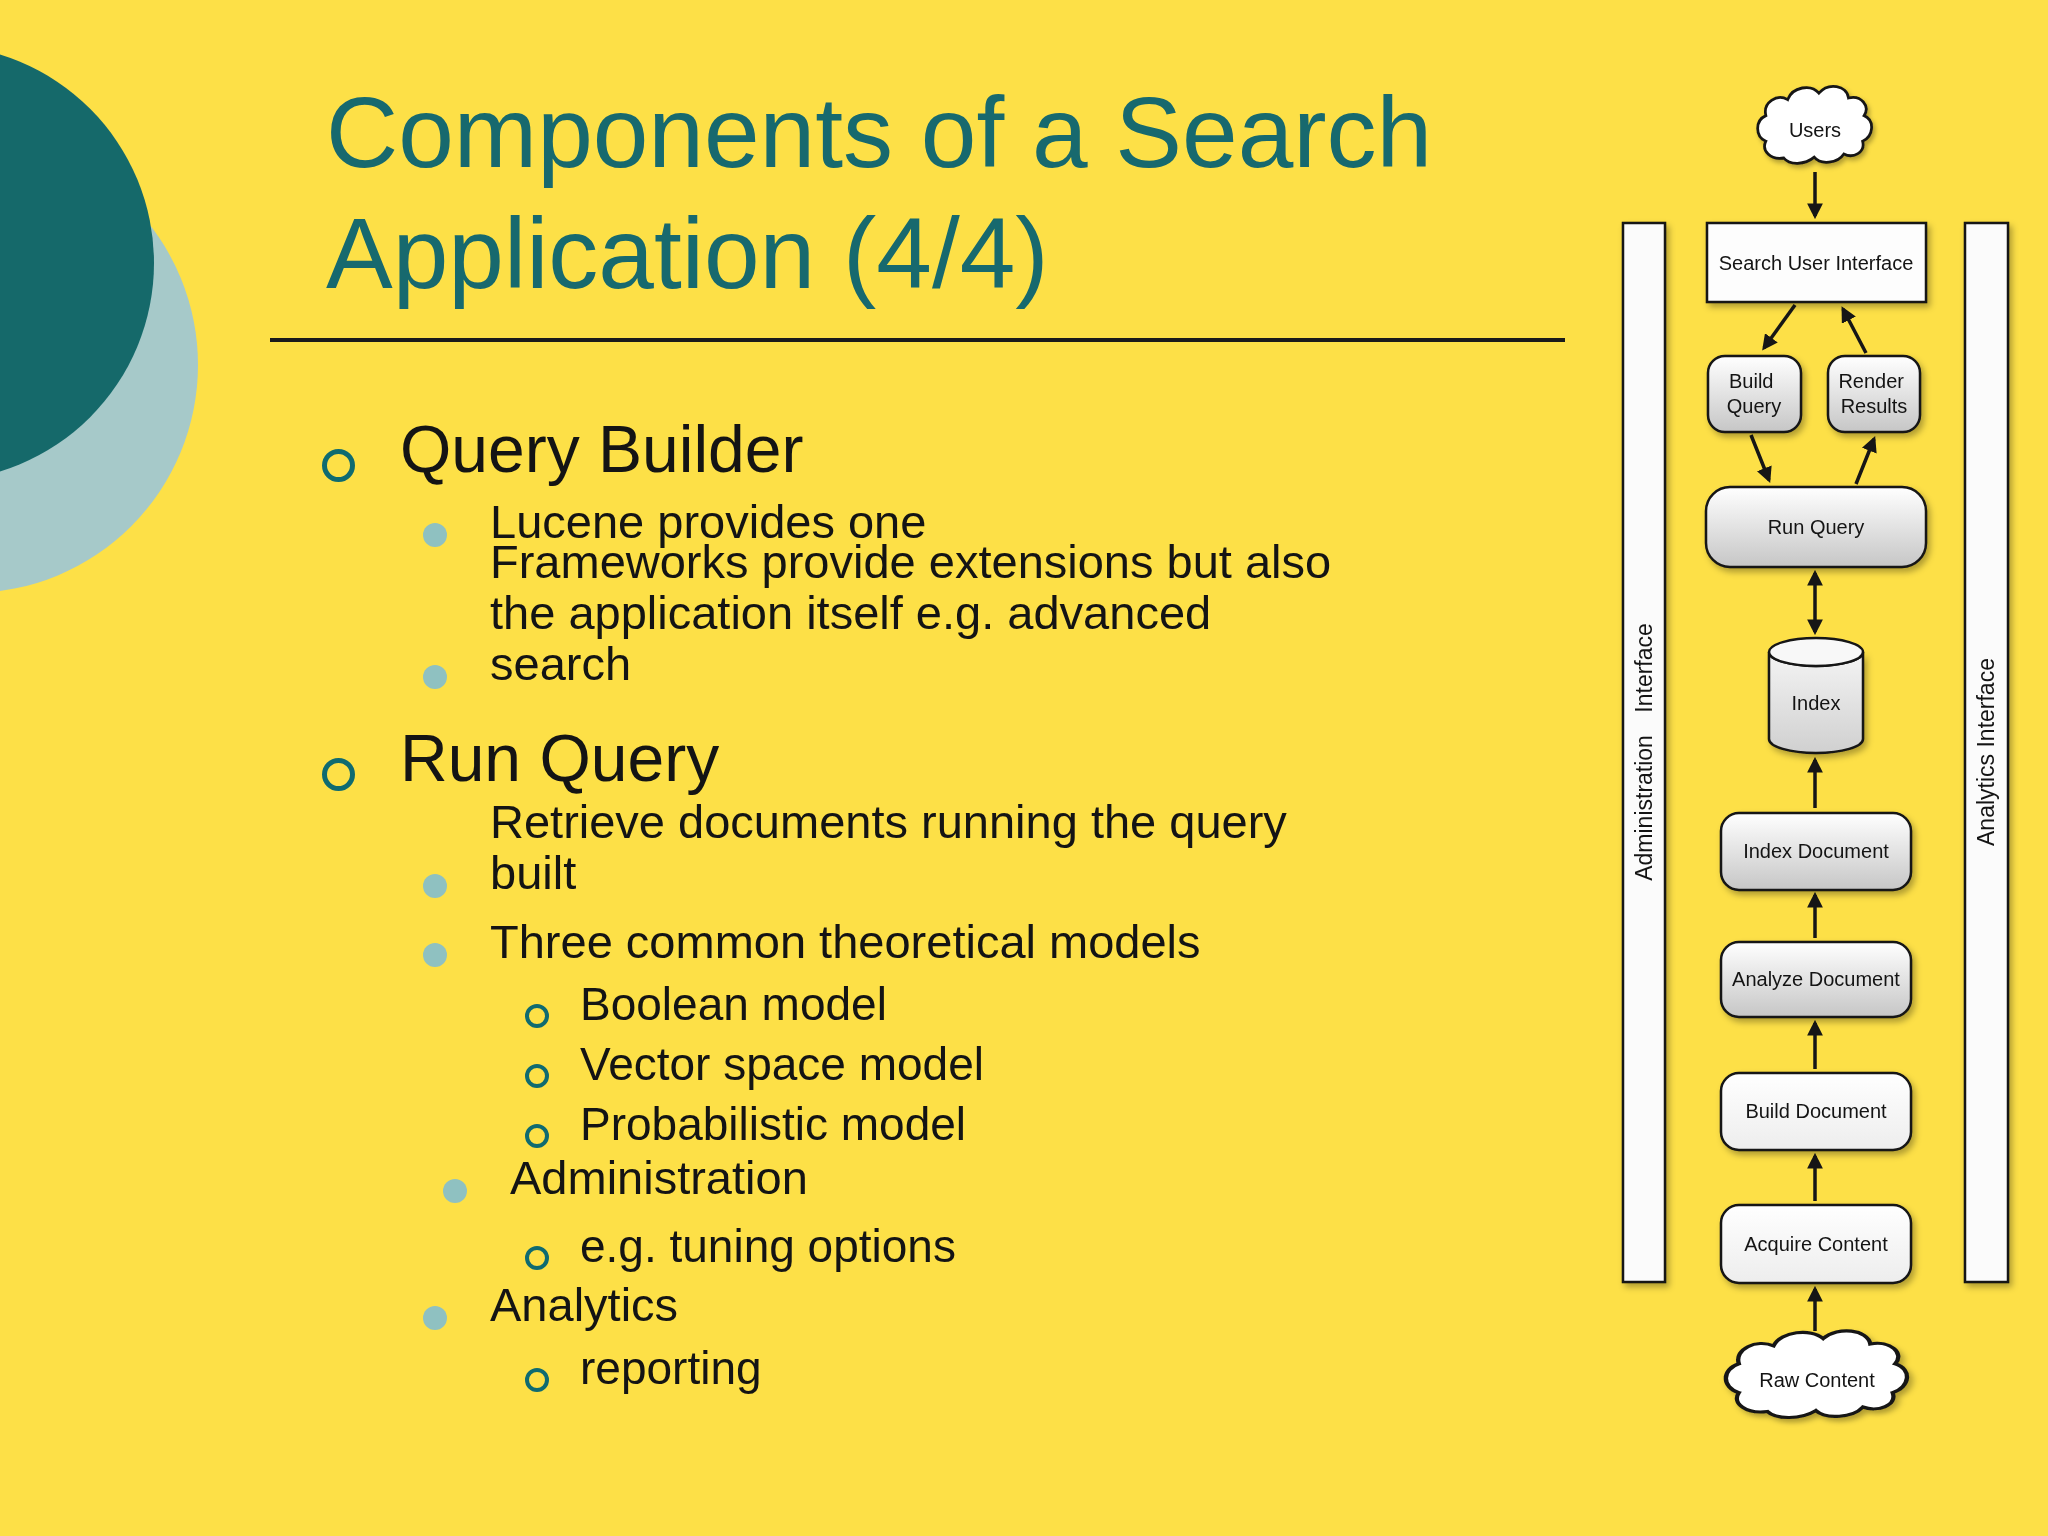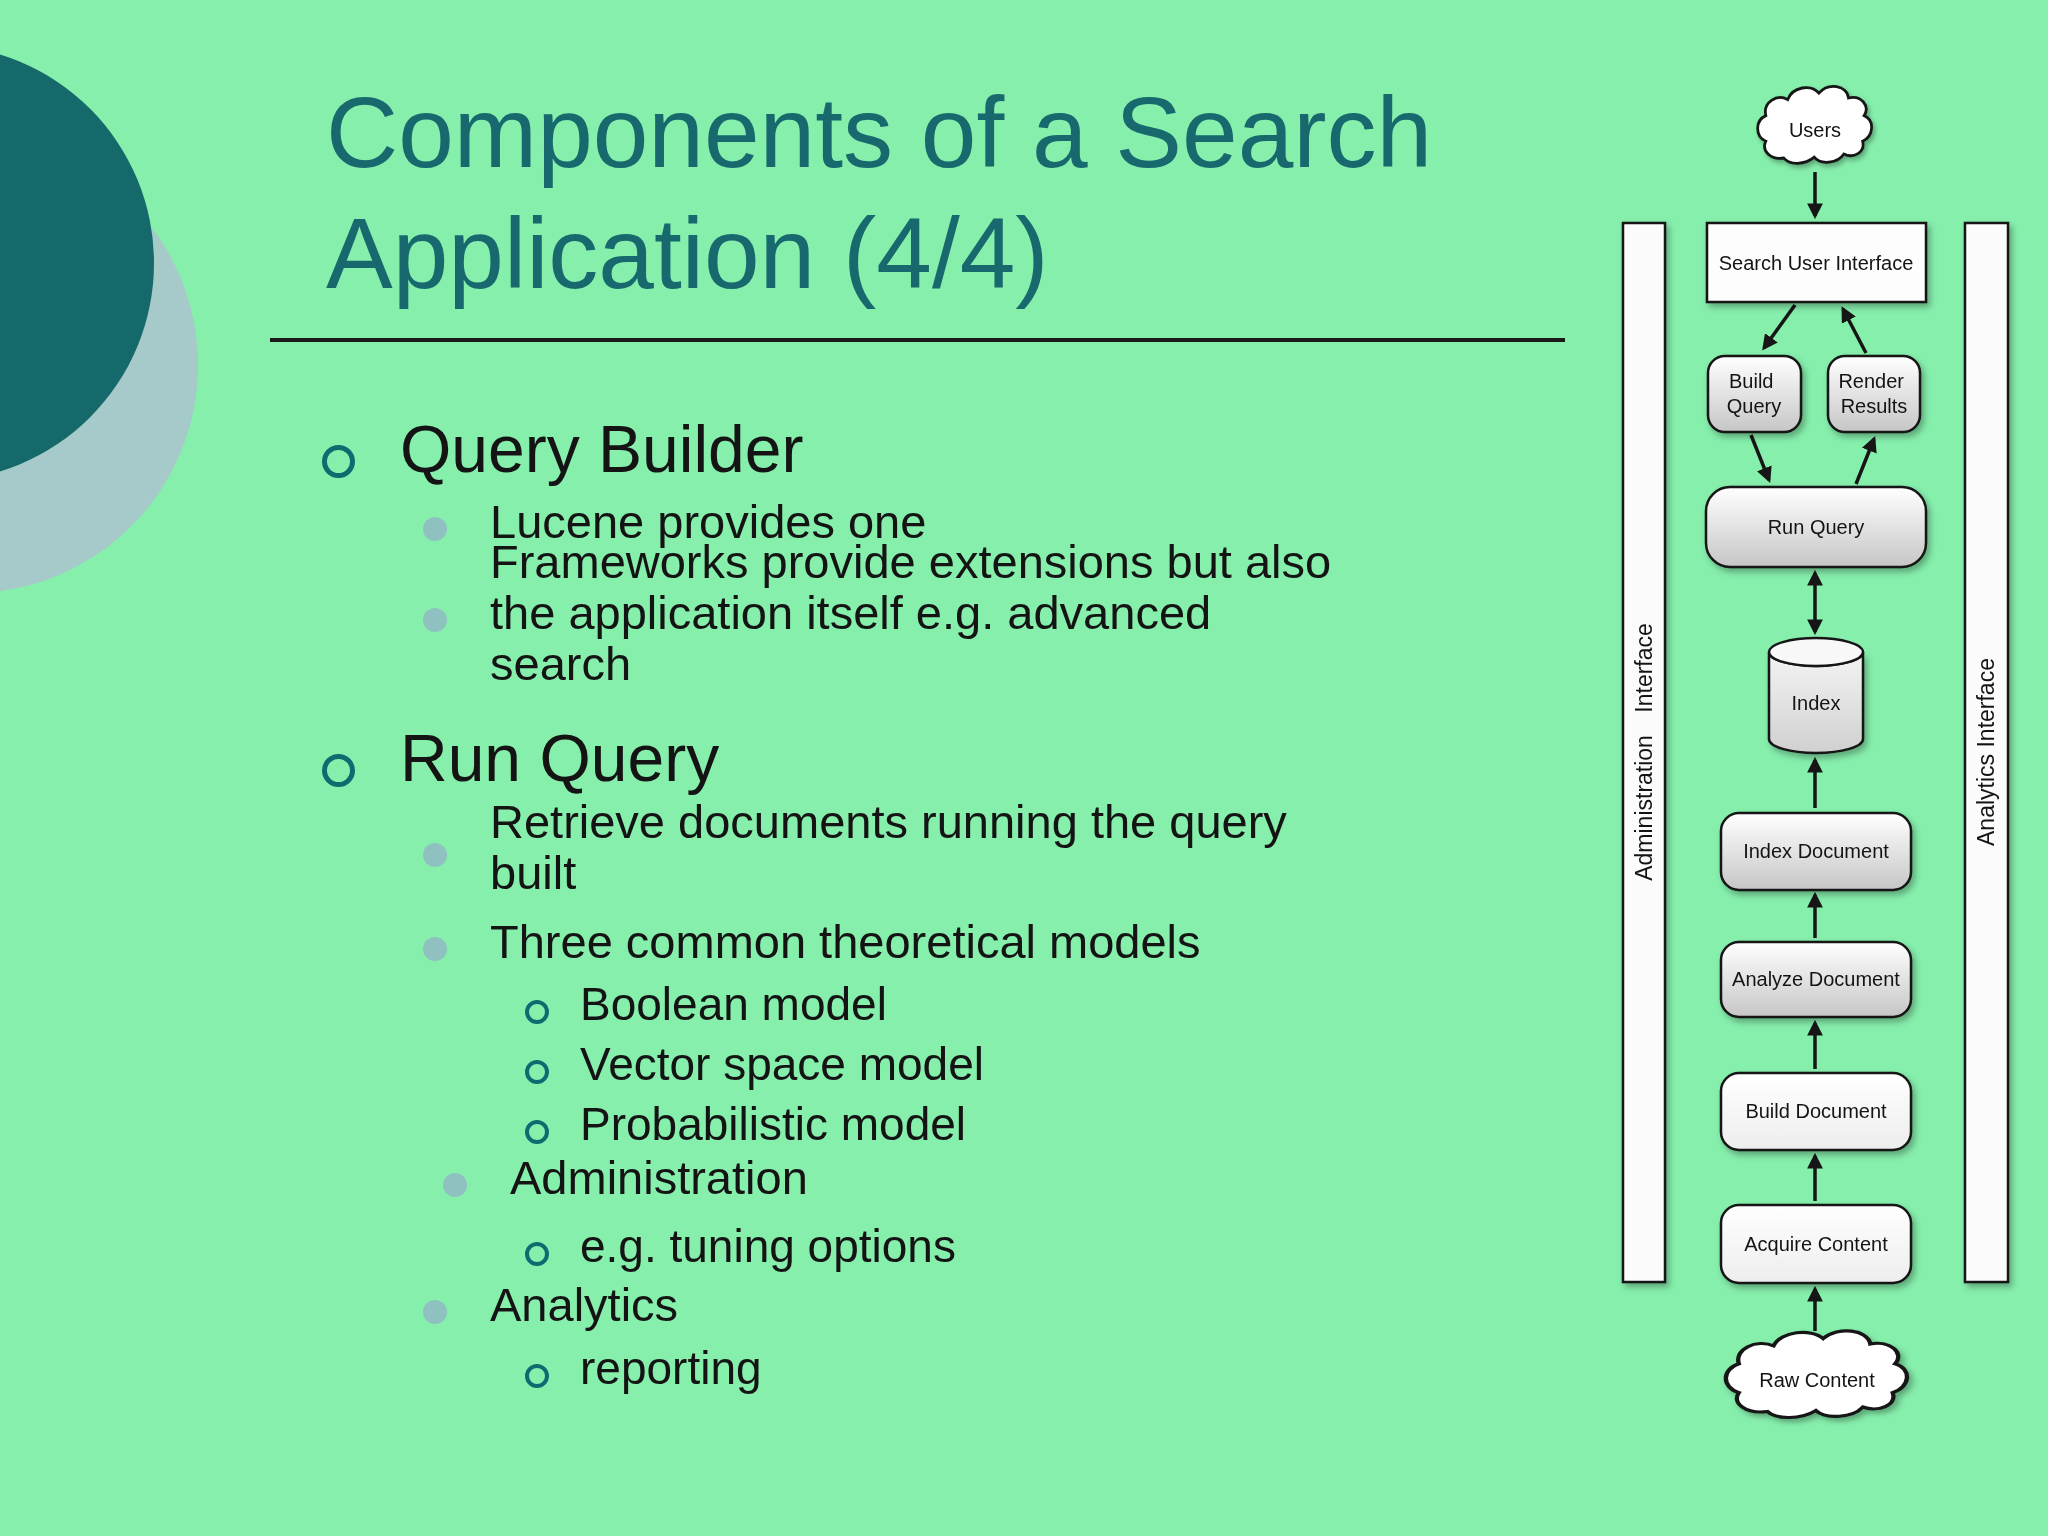--- a/index.html
+++ b/index.html
@@ -1,27 +1,27 @@
 <!DOCTYPE html>
 <html><head>
 <meta charset="utf-8">
 <style>
   html,body{margin:0;padding:0;background:#ffffff;}
-  .slide{position:relative;width:2048px;height:1536px;background:#86efac;overflow:hidden;
+  .slide{position:relative;width:2048px;height:1536px;background:#fde047;overflow:hidden;
          font-family:"Liberation Sans",sans-serif;color:#141414;}
   
   .circle{position:absolute;border-radius:50%;}
   .circle.light{left:-258px;top:137px;width:456px;height:456px;background:#a6c9c9;}
   .circle.dark{left:-282px;top:45px;width:436px;height:436px;background:#15696a;}
   
   .title{position:absolute;left:326px;top:72px;font-size:100px;line-height:121px;
          color:#17696e;white-space:nowrap;}
   .rule{position:absolute;left:270px;top:338px;width:1295px;height:4px;background:#1a1a1a;}
   
-  .row{position:absolute;display:flex;align-items:center;white-space:nowrap;}
+  .row{position:absolute;display:flex;align-items:flex-end;white-space:nowrap;}
   .l1{font-size:66px;line-height:66px;}
   .l2{font-size:47px;line-height:51px;}
   .l3{font-size:46px;line-height:48px;}
   .b1{flex:0 0 auto;width:33px;height:33px;box-sizing:border-box;border:5px solid #0f6b70;
       border-radius:50%;margin-right:45px;margin-top:24px;}
   .b2{flex:0 0 auto;width:24px;height:24px;background:#8fc1c1;border-radius:50%;
       margin-right:43px;margin-top:15px;}
   .b3{flex:0 0 auto;width:24px;height:24px;box-sizing:border-box;border:4px solid #0f6b70;
       border-radius:50%;margin-right:31px;margin-top:16px;}
   

